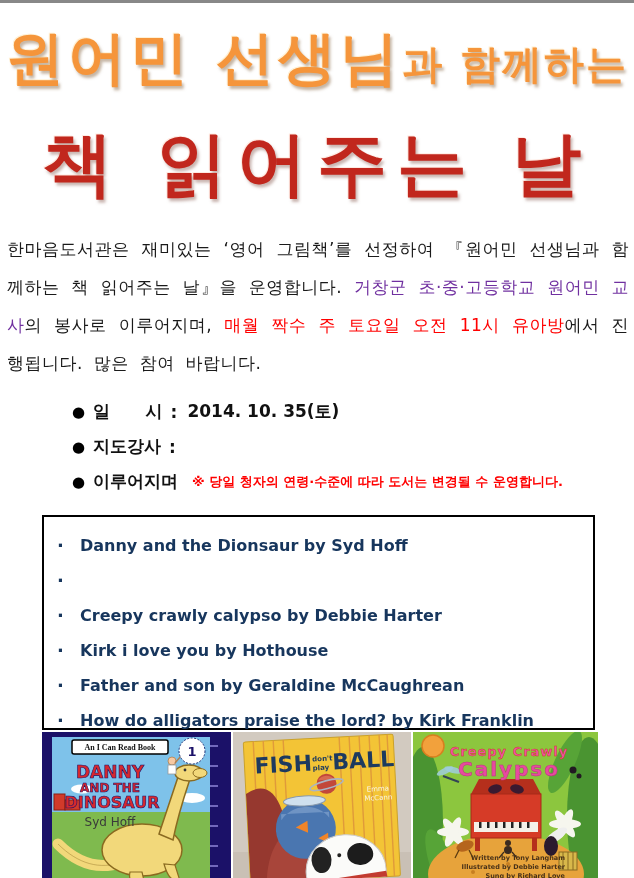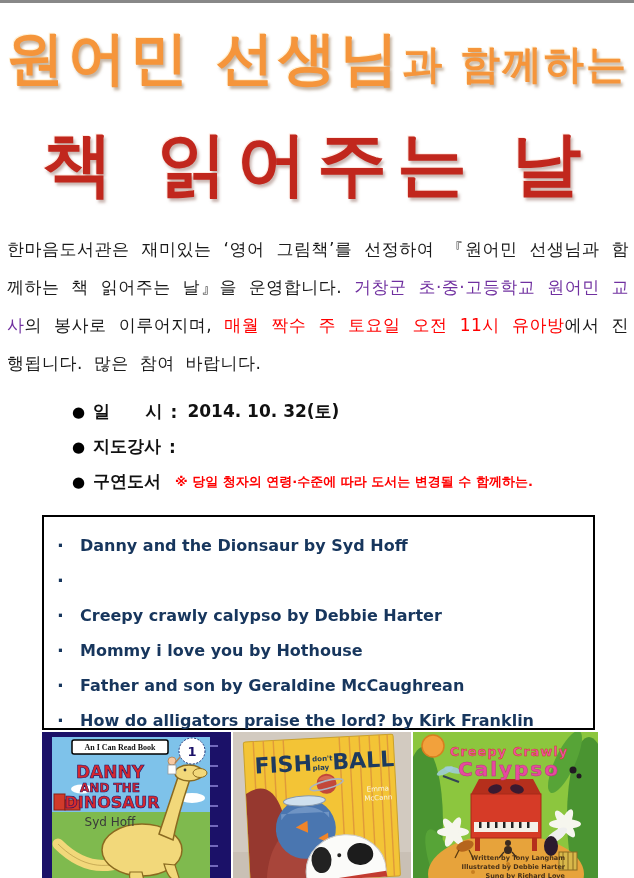--- a/index.html
+++ b/index.html
@@ -64,49 +64,49 @@
 
   <p class="intro">
     <span style="color: rgb(26, 26, 26);">한마음도서관은 재미있는 ‘영어 그림책’를 선정하여 『원어민 선생님과 함께하는 책 읽어주는 날』을 운영합니다. </span><span style="color: rgb(112, 48, 160);">거창군 초·중·고등학교 원어민 교사</span><span style="color: rgb(26, 26, 26);">의 봉사로 이루어지며, </span><span style="color: rgb(255, 0, 0);">매월 짝수 주 토요일 오전 11시 유아방</span><span style="color: rgb(26, 26, 26);">에서 진행됩니다. 많은 참여 바랍니다.</span>
   </p>
 
   <div class="details">
     <div class="detail-row">
       <span class="dot">●</span>
       <span class="lbl">일      시</span>
       <span class="sep">:</span>
-      <span class="val">2014. 10. 32(토)</span>
+      <span class="val">2014. 10. 35(토)</span>
     </div>
     <div class="detail-row">
       <span class="dot">●</span>
       <span class="lbl">지도강사</span>
       <span class="sep">:</span>
     </div>
     <div class="detail-row">
       <span class="dot">●</span>
-      <span class="lbl">구연도서</span>
-      <span class="note">※ 당일 청자의 연령·수준에 따라 도서는 변경될 수 함께하는.</span>
+      <span class="lbl">이루어지며</span>
+      <span class="note">※ 당일 청자의 연령·수준에 따라 도서는 변경될 수 운영합니다.</span>
     </div>
   </div>
 
   <div class="book-box" style="color: rgb(23, 54, 93);">
     <div class="book-item">
       <span class="b">·</span>
       <span>Danny and the Dionsaur by Syd Hoff</span>
     </div>
     <div class="book-item">
       <span class="b">·</span>
     </div>
     <div class="book-item">
       <span class="b">·</span>
       <span>Creepy crawly calypso by Debbie Harter</span>
     </div>
     <div class="book-item">
       <span class="b">·</span>
-      <span>Mommy i love you by Hothouse</span>
+      <span>Kirk i love you by Hothouse</span>
     </div>
     <div class="book-item">
       <span class="b">·</span>
       <span>Father and son by Geraldine McCaughrean</span>
     </div>
     <div class="book-item">
       <span class="b">·</span>
       <span>How do alligators praise the lord? by Kirk Franklin</span>
     </div>
   </div>

